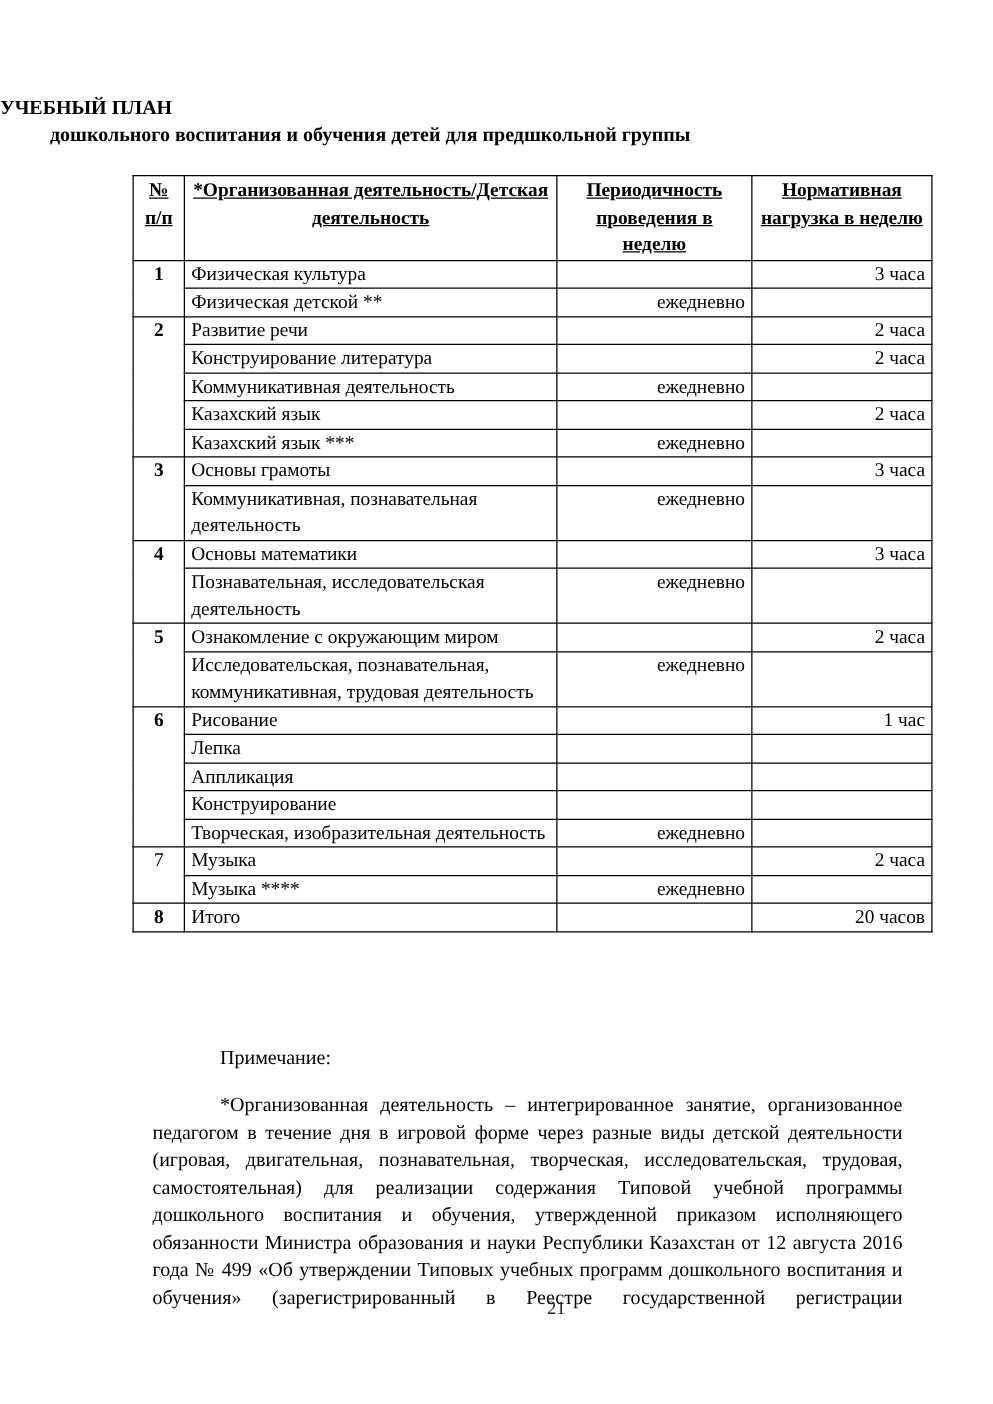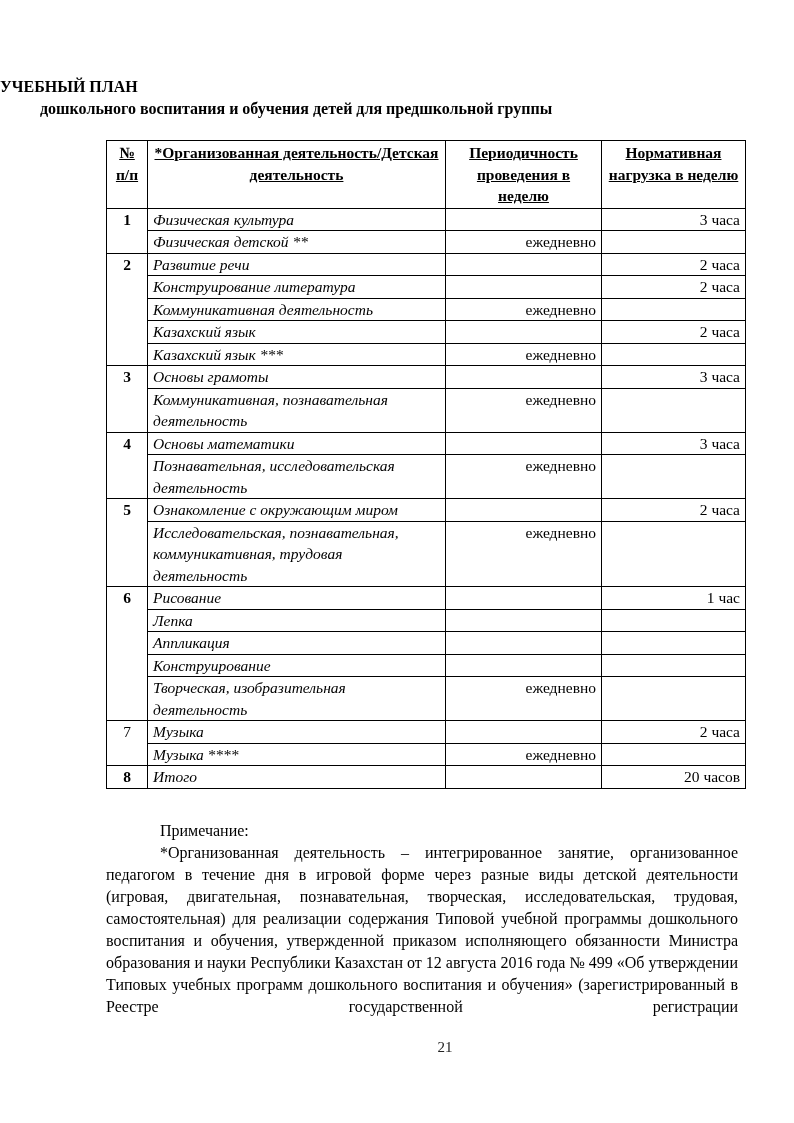--- a/index.html
+++ b/index.html
@@ -19,26 +19,26 @@
     font-size: 15.5px; line-height: 21.5px;
   }
   table.plan td, table.plan th {
     border: 1px solid #000; padding: 0 5px; vertical-align: top;
   }
   table.plan th { font-weight: bold; text-align: center; padding: 1px 4px 1px 4px; line-height: 21.5px; text-decoration: underline; }
   col.c1 { width: 41px; } col.c2 { width: 298px; } col.c3 { width: 156px; } col.c4 { width: 144px; }
   td.num { text-align: center; font-weight: bold; }
   td.num.plain { font-weight: normal; }
   td.per, td.load { text-align: right; }
-  td.act { padding-left: 6px; font-style: italic; }
+  td.act { padding-left: 6px; }
   .notes {
     position: absolute; left: 106px; top: 820px; width: 632px;
     font-size: 16px; line-height: 22px; text-align: justify;
   }
-  .notes p { margin: 0; }
+  .notes p { margin: 16px; }
   .notes .hdr { text-indent: 54px; }
   .notes .body { text-indent: 54px; text-align: justify; text-align-last: justify; }
   .pageno {
     position: absolute; top: 1039px; left: 0; width: 794px; text-align: center;
     font-size: 15px; color: #222; margin-left: 48px;
   }
 </style>
 </head>
 <body>
 

